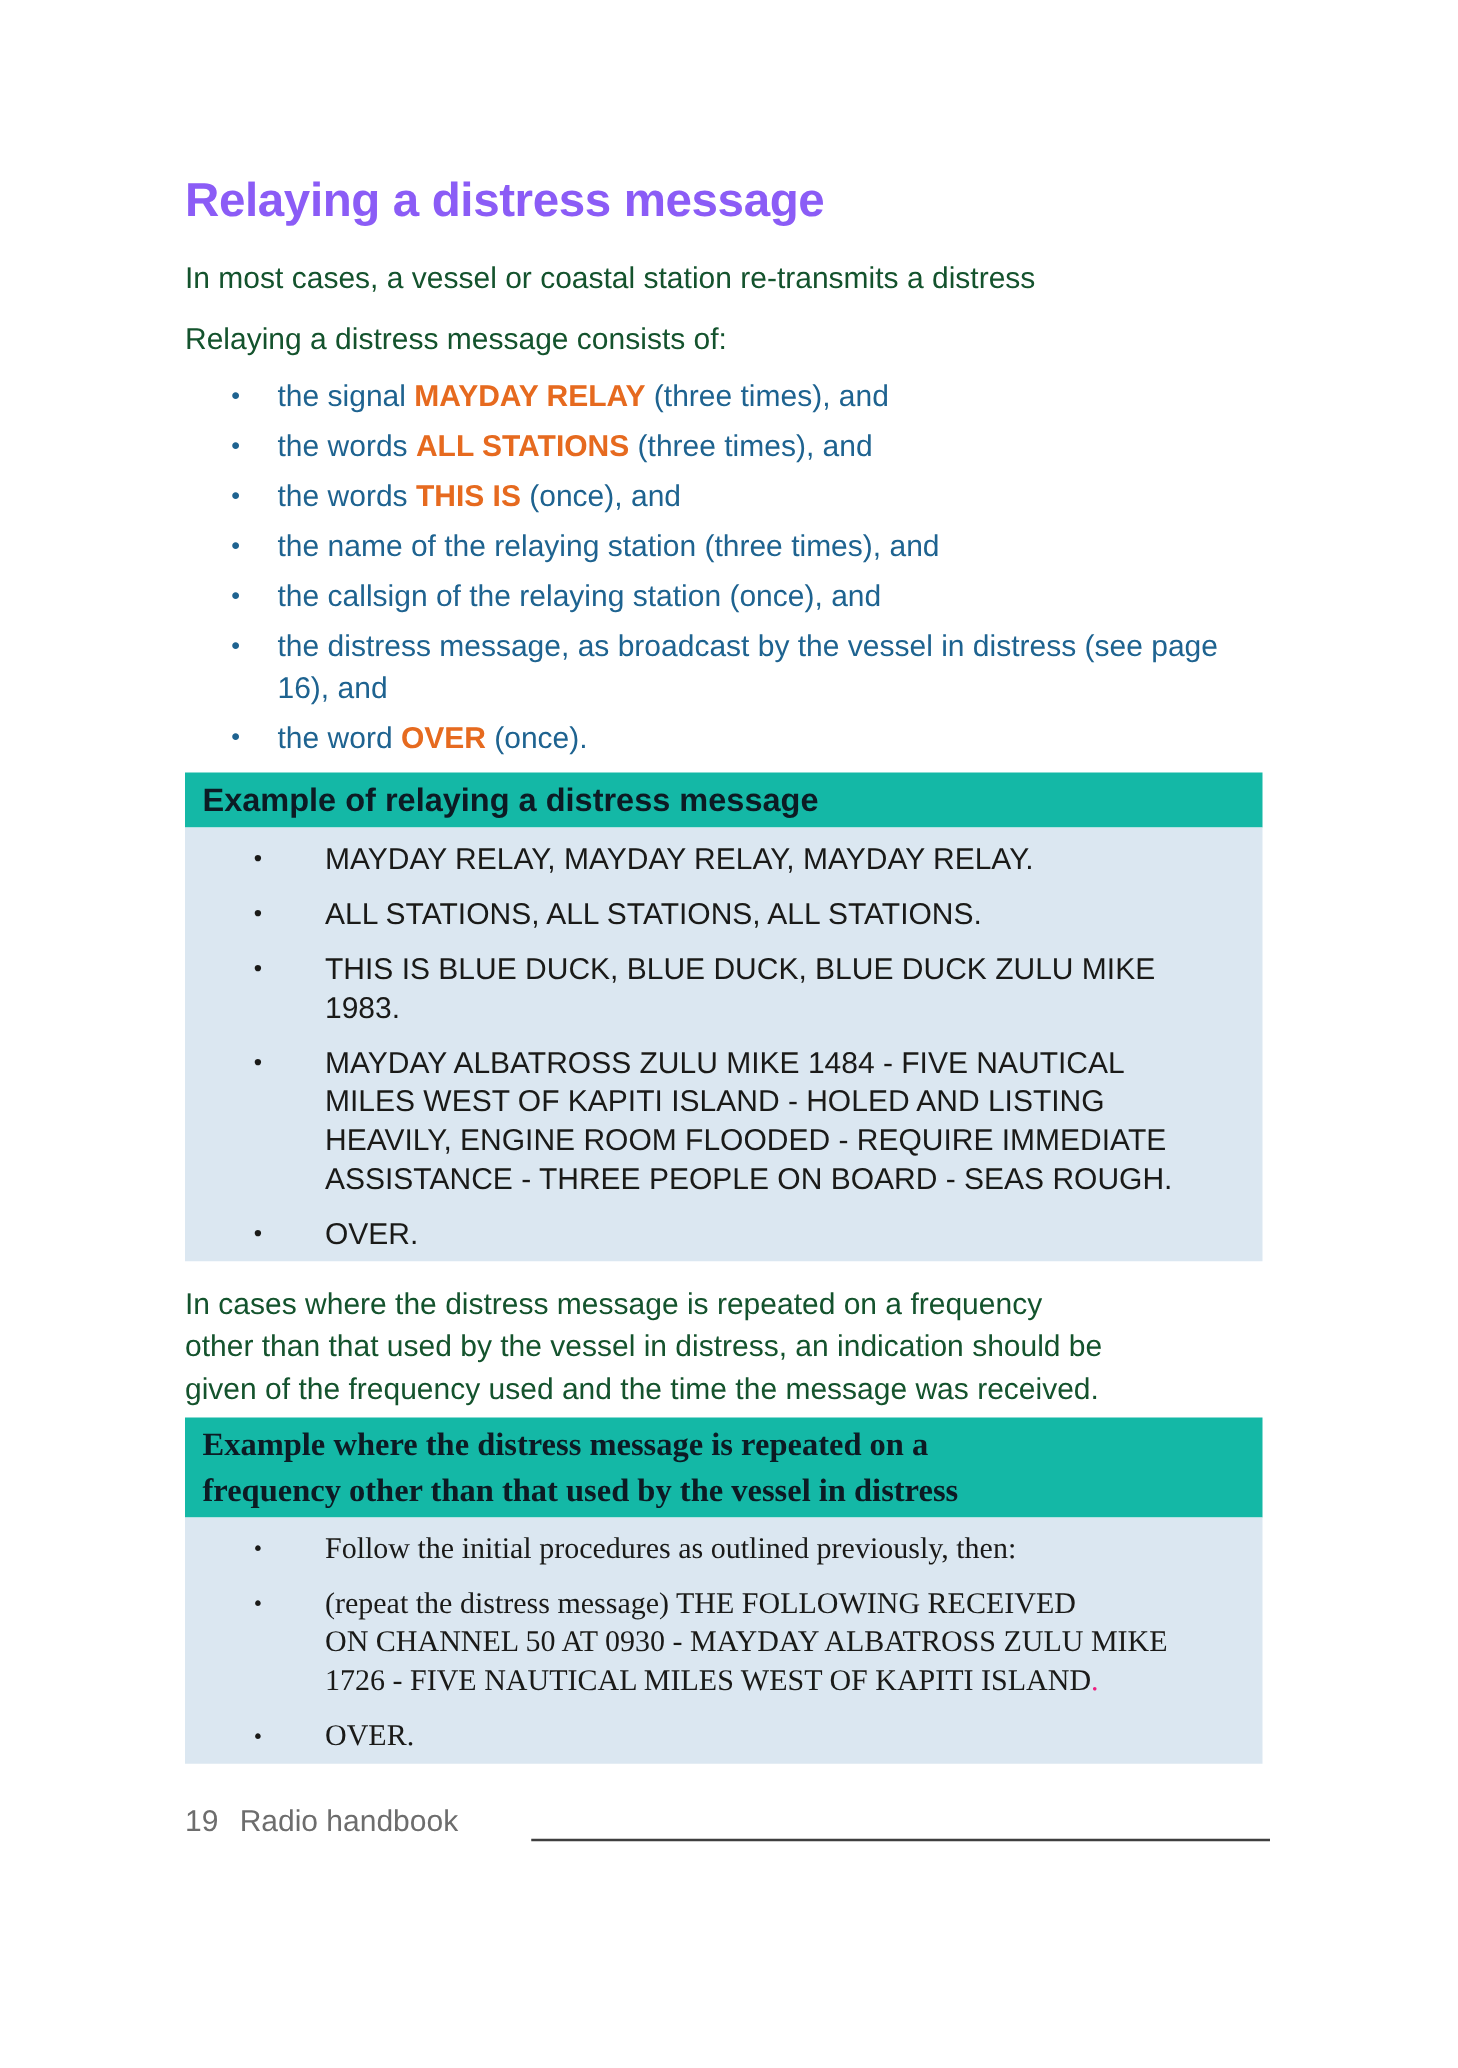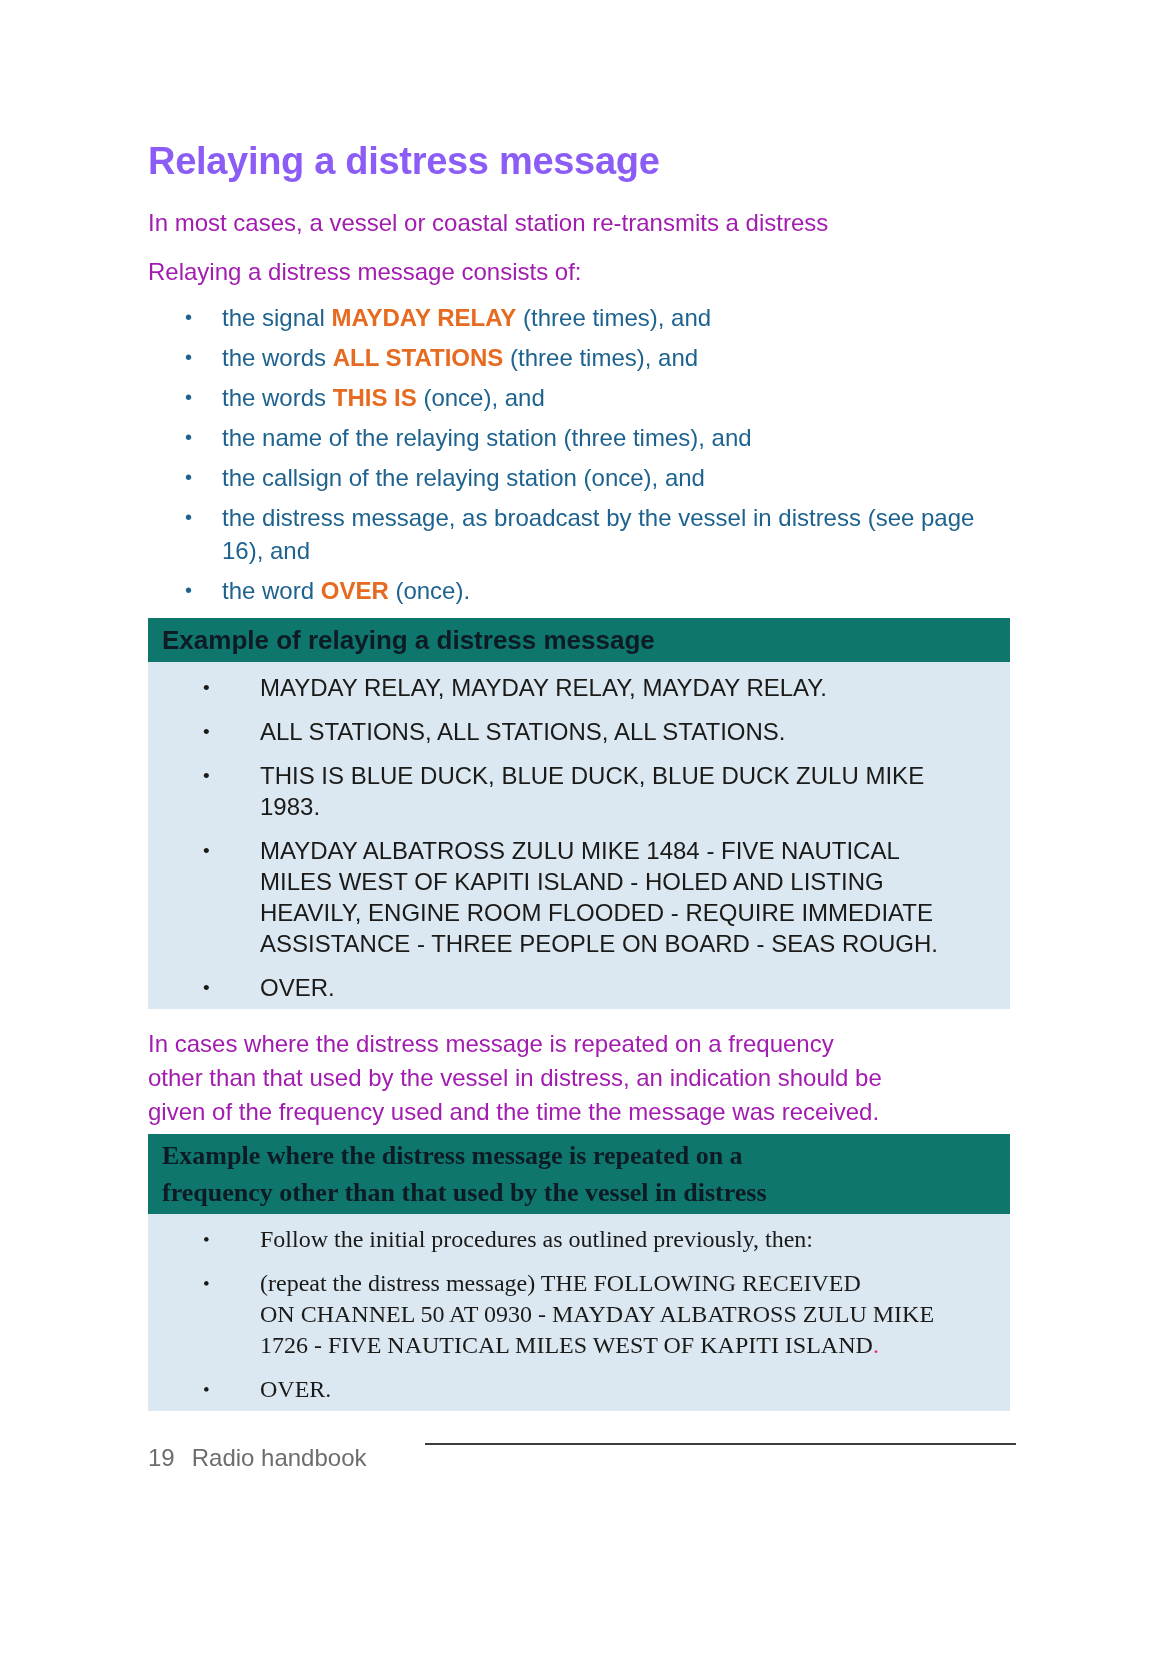--- a/index.html
+++ b/index.html
@@ -16,21 +16,21 @@
     padding: 138px 156px 0 148px;
   }
   h1.page-title {
     margin: 0;
     font-size: 38px;
     line-height: 46px;
     font-weight: bold;
     letter-spacing: -0.3px;
     color: #8b5cf6;
   }
-  .body-par { margin: 0; color: #a21caf; font-size: 24px; line-height: 34px; }
+  .body-par { margin: 0; color: #14532d; font-size: 24px; line-height: 34px; }
   .par-intro    { margin-top: 22px; }
   .par-consists { margin-top: 15px; }
   .par-incases  { margin-top: 18px; }
 
   
   .consists-list { margin-top: 12px; }
   .consists-list .li {
     display: flex;
     color: #1e6390;
     font-size: 24px;
@@ -43,21 +43,21 @@
     flex: none;
     font-size: 20px;
   }
   .kw { color: #e66a1f; font-weight: bold; }
 
   
   .example-box { width: 862px; }
   .box1 { margin-top: 11px; }
   .box2 { margin-top: 5px; font-family: Liberation Serif, serif; }
   .box-head {
-    background: #0f766e;
+    background: #14b8a6;
     color: #0c1b24;
     font-weight: bold;
     font-size: 26px;
     box-sizing: border-box;
     padding-left: 14px;
   }
   .box1 .box-head { line-height: 44px; height: 44px; }
   .box2 .box-head { line-height: 37px; padding-top: 3px; padding-bottom: 3px; }
   .box-body {
     background: #dbe7f1;
@@ -79,21 +79,21 @@
     font-size: 19px;
   }
   .box-body { padding-bottom: 6px; }
   .li-text { flex: 1; }
   .pink { color: #ed1e7f; }
 
   
   .footer {
     margin-top: 32px;
     display: flex;
-    align-items: flex-start;
+    align-items: flex-end;
     width: 868px;
     color: #6d6d6d;
     font-size: 24px;
     line-height: 30px;
   }
   .footer .pgnum { flex: none; }
   .footer .hb { flex: none; margin-left: 17px; }
   .footer .rule {
     flex: 1;
     height: 2px;

